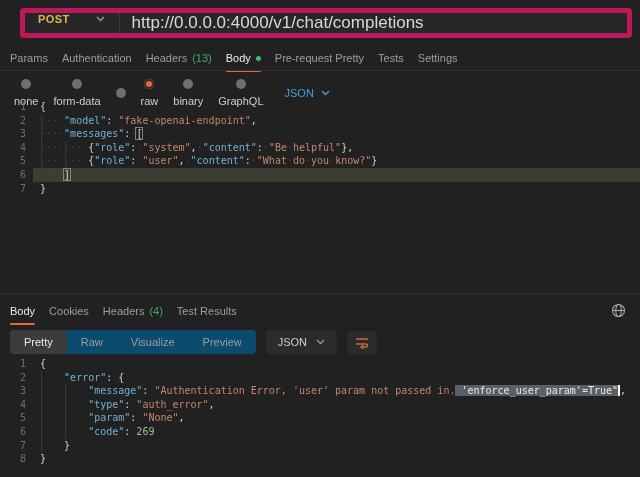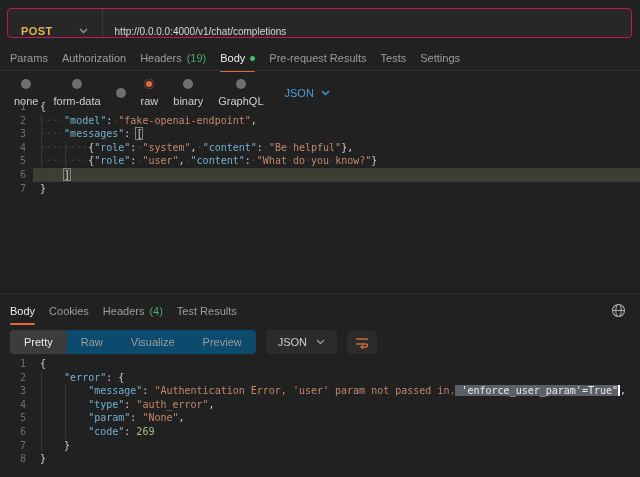--- a/index.html
+++ b/index.html
@@ -1,25 +1,25 @@
 <!DOCTYPE html>
 <html><head>
 <meta charset="utf-8">
 <style>
   html,body{margin:0;padding:0;background:#161616;}
   .app{position:relative;width:640px;height:477px;background:#212121;overflow:hidden;
        font-family:"Liberation Sans",sans-serif;-webkit-font-smoothing:antialiased;}
 
   
-  .url-bar{position:absolute;left:7px;right:8px;top:8px;height:30px;background:#272727;
-           border:1px solid #be185d;border-radius:4px;display:flex;align-items:flex-end;box-sizing:border-box;}
+  .url-bar{position:absolute;left:20px;right:8px;top:8px;height:30px;background:#272727;
+           border:5px solid #be185d;border-radius:4px;display:flex;align-items:flex-start;box-sizing:border-box;}
   .method{display:flex;align-items:center;gap:26px;padding:0 14px 0 13px;cursor:pointer;}
   .method-label{color:#e0b64e;font-size:11px;font-weight:bold;letter-spacing:.4px;}
   .vsep{width:1px;align-self:stretch;background:#3a3a3a;}
-  .url-text{color:#d8d8d8;font-size:10px;padding-left:12px;}
+  .url-text{color:#d8d8d8;font-size:17px;padding-left:12px;}
 
   
   .tabs{position:absolute;left:10px;display:flex;gap:14px;font-size:11px;color:#9d9d9d;}
   .req-tabs{top:52px;}
   .tab{position:relative;display:flex;align-items:center;gap:5px;cursor:pointer;padding-bottom:8px;}
   .tab.active{color:#ececec;}
   .tab .count{color:#49a96a;}
   .tab .dot{width:5px;height:5px;border-radius:50%;background:#3fbf6f;}
   .tab.active::after{content:"";position:absolute;left:0;right:0;bottom:0;height:2px;background:#e8663b;border-radius:1px;}
   .hdiv{position:absolute;left:0;right:0;height:1px;background:#2f2f2f;}
@@ -76,32 +76,32 @@
     </div>
     <div class="vsep"></div>
     <span class="url-text">http://0.0.0.0:4000/v1/chat/completions</span>
   </div>
 
   <div class="tabs req-tabs">
     <div class="tab">
         <span>Params</span>
       </div>
     <div class="tab">
-        <span>Authorization</span>
+        <span>Authentication</span>
       </div>
     <div class="tab">
         <span>Headers</span>
-        <span class="count">(19)</span>
+        <span class="count">(13)</span>
       </div>
     <div class="tab active">
         <span>Body</span>
         <span class="dot"></span>
       </div>
     <div class="tab">
-        <span>Pre-request Results</span>
+        <span>Pre-request Pretty</span>
       </div>
     <div class="tab">
         <span>Tests</span>
       </div>
     <div class="tab">
         <span>Settings</span>
       </div>
   </div>
   <div class="hdiv" style="top:70px;"></div>
 

